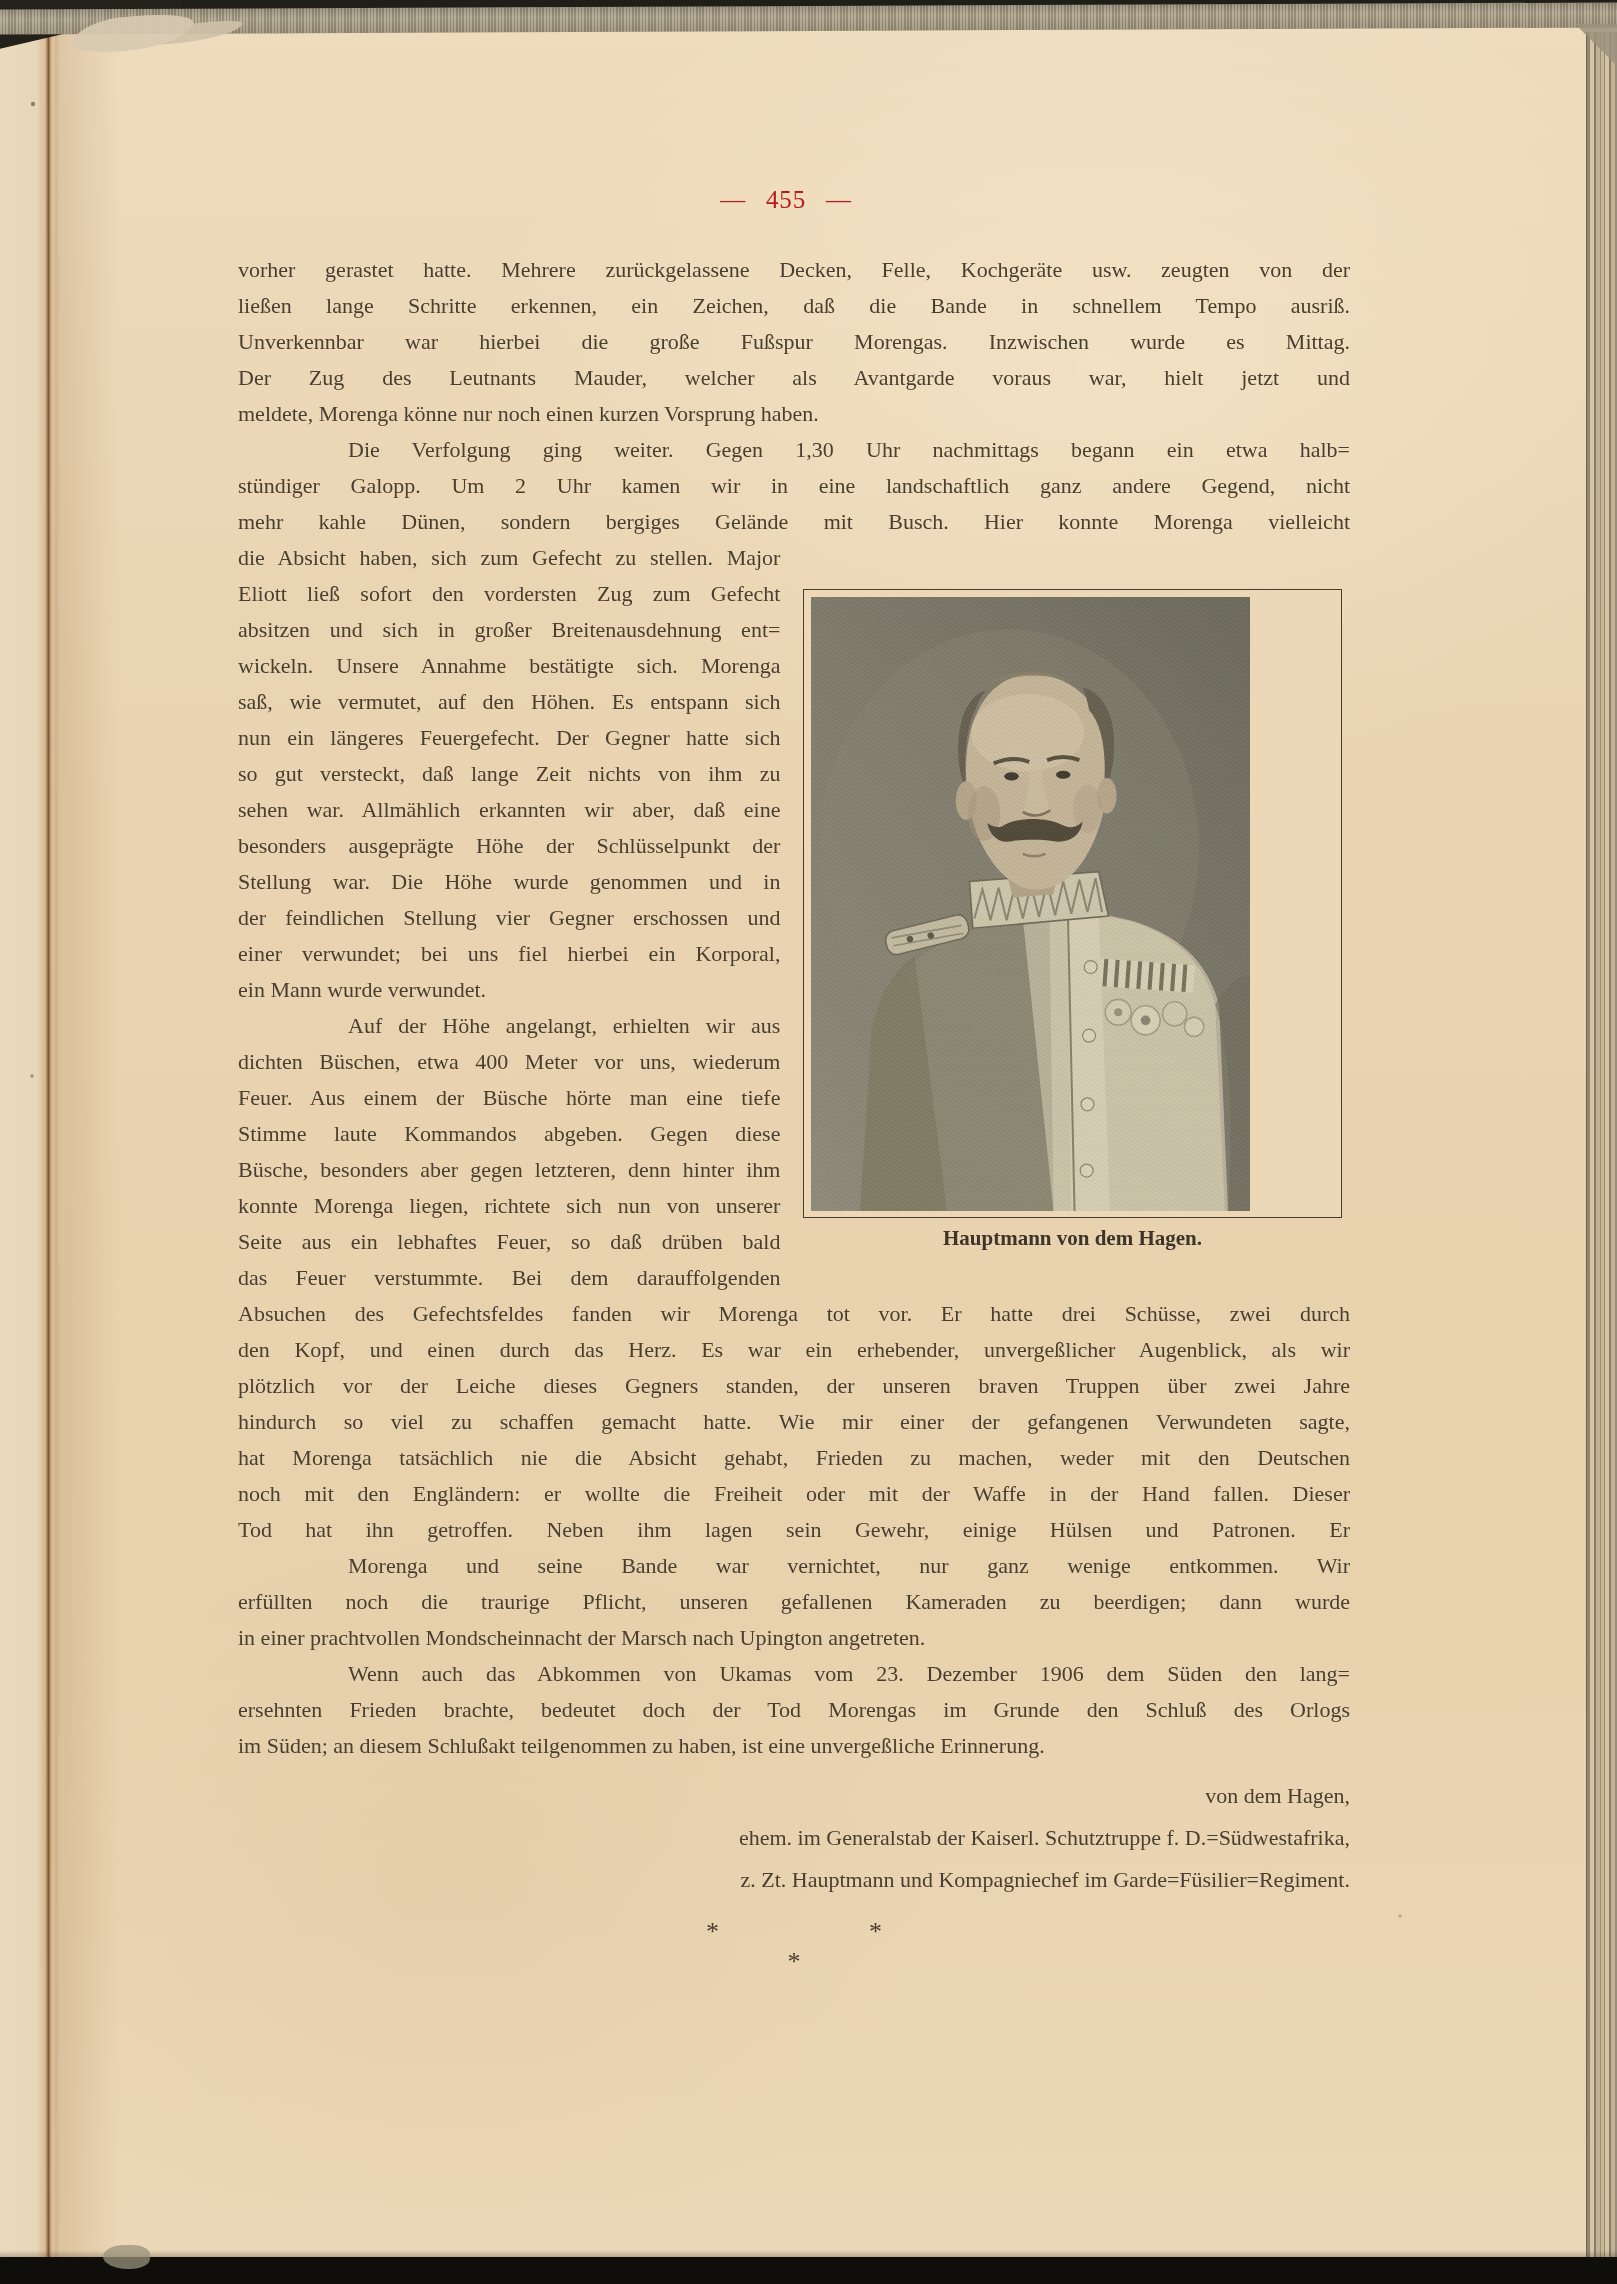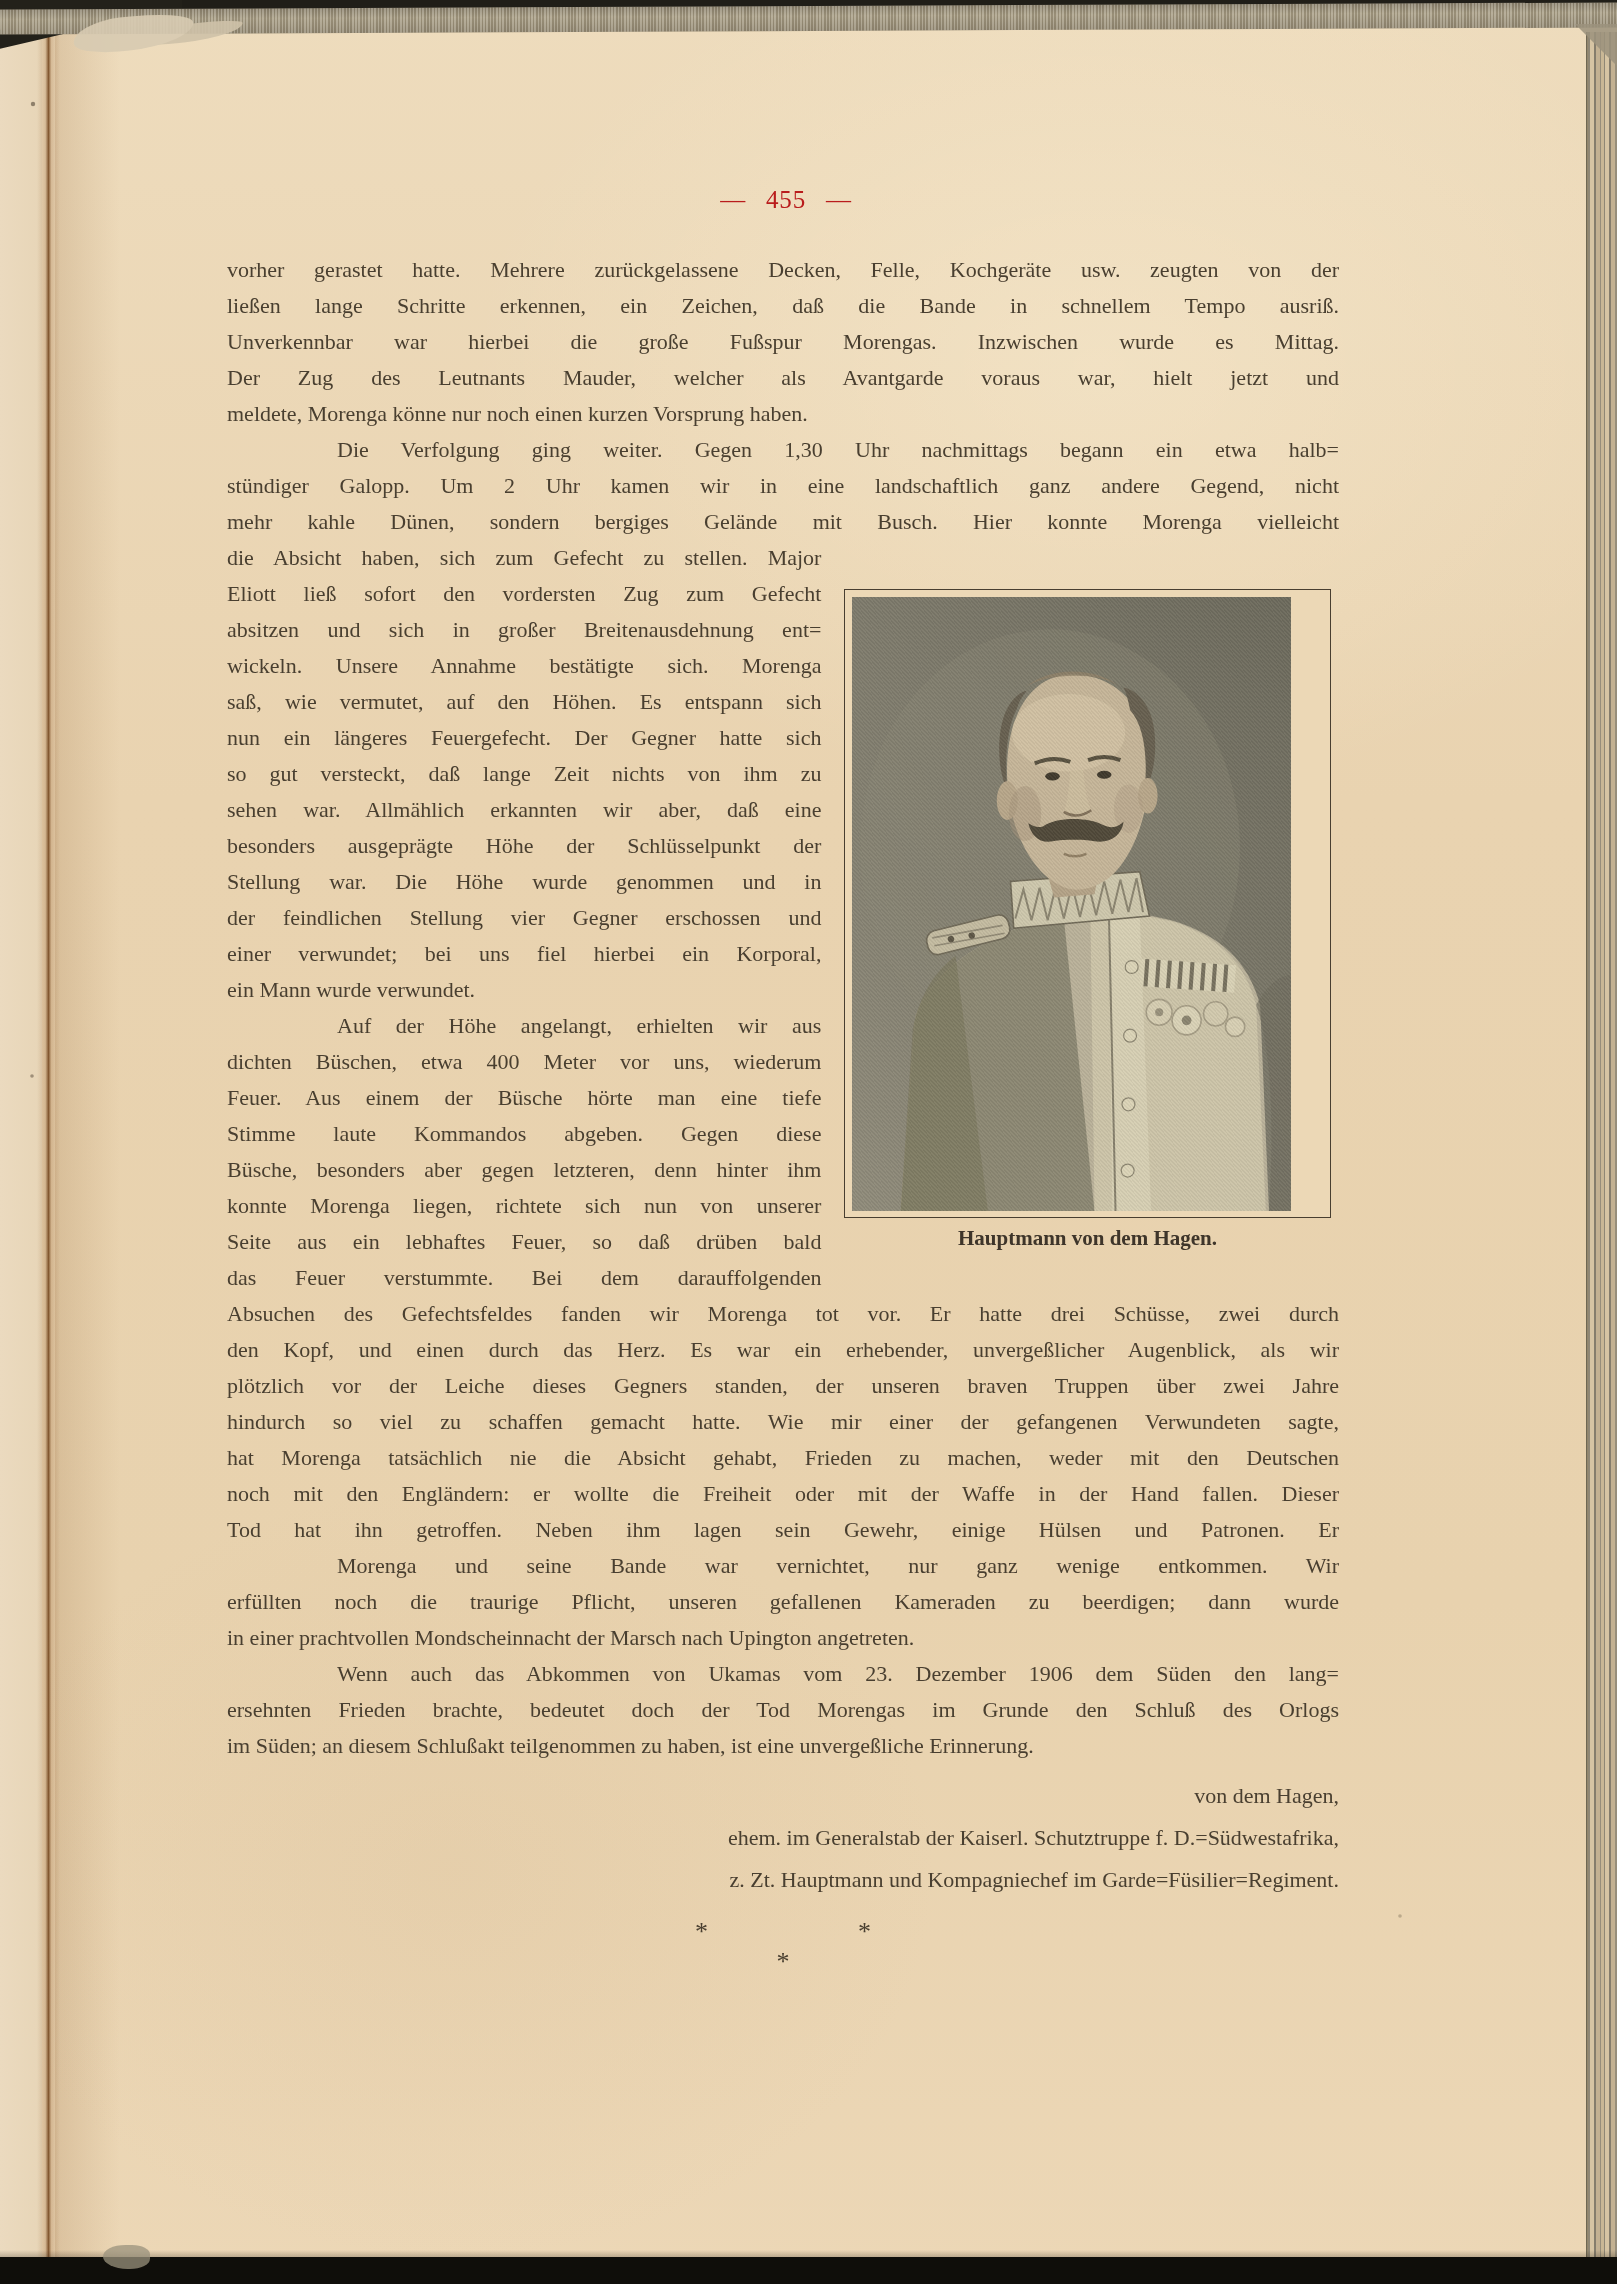--- a/index.html
+++ b/index.html
@@ -42,32 +42,32 @@
   .bottom-black{position:absolute;left:0;right:0;bottom:0;height:27.5px;background:#0f0e0a;}
   .bottom-tear{position:absolute;left:103px;bottom:14.6px;width:47px;height:24px;background:#9a927c;
     border-radius:50% 40% 45% 55%;opacity:.75;}
   .specks{position:absolute;top:0;left:0;width:2.4px;height:2.4px;border-radius:50%;
     box-shadow:32px 103px 0 1.2px rgba(70,58,44,0.55),
                31px 1075px 0 0.8px rgba(70,58,44,0.45),
                1399px 1915px 0 0.8px rgba(70,58,44,0.28);}
   
   .page-num{position:absolute;top:186px;left:230px;width:1112px;text-align:center;
     font-size:25px;color:#b91c1c;word-spacing:13px;letter-spacing:0.8px;}
-  .content{position:absolute;left:227px;top:252px;width:1112px;color:#493f30;
+  .content{position:absolute;left:238px;top:252px;width:1112px;color:#493f30;
     font-size:22px;line-height:36px;}
   .line{text-align:justify;text-align-last:justify;}
   .line.end{text-align-last:auto;}
   .line.ind{text-indent:110px;}
   .sig-block{margin-top:11.3px;}
   .sig-line{text-align:right;line-height:42px;}
   .stars-row1{display:flex;justify-content:center;gap:150px;margin-top:11.3px;
     font-size:26px;line-height:37px;}
   .stars-row2{text-align:center;font-size:26px;line-height:32px;margin-top:-3.2px;}
   
-  figure.photo{float:right;width:487px;margin:49px 8px 32px 22.6px;padding:0;}
+  figure.photo{float:right;width:539px;margin:49px 8px 32px 22.6px;padding:0;}
   .photo-frame{border:1.6px solid #483e30;padding:6.5px;background:#ecd8b6;}
   .photo-inner{position:relative;width:439px;height:614px;background:#7c796b;overflow:hidden;}
   .photo-inner::after{content:"";position:absolute;inset:0;pointer-events:none;background:
     repeating-linear-gradient(48deg, rgba(40,36,26,0.05) 0 1.3px, rgba(245,235,205,0.05) 1.3px 2.6px);}
   .photo-inner svg{display:block;}
   figcaption{margin-top:6.5px;text-align:center;font-weight:bold;font-size:21px;
     line-height:27.5px;color:#3e352a;}
 </style>
 </head>
 <body>

